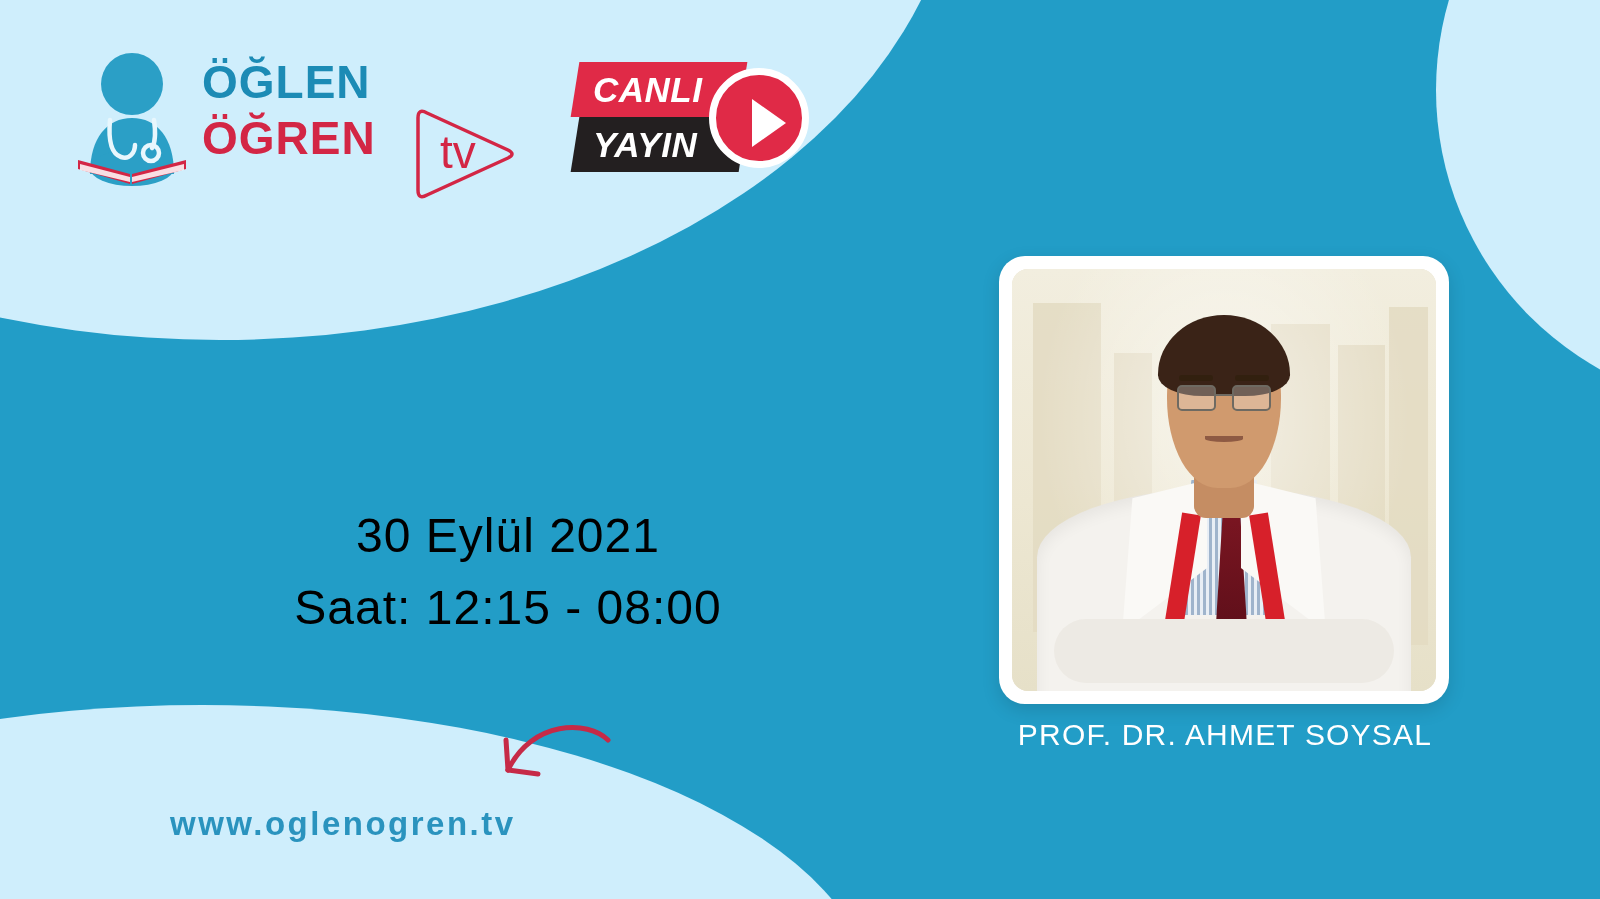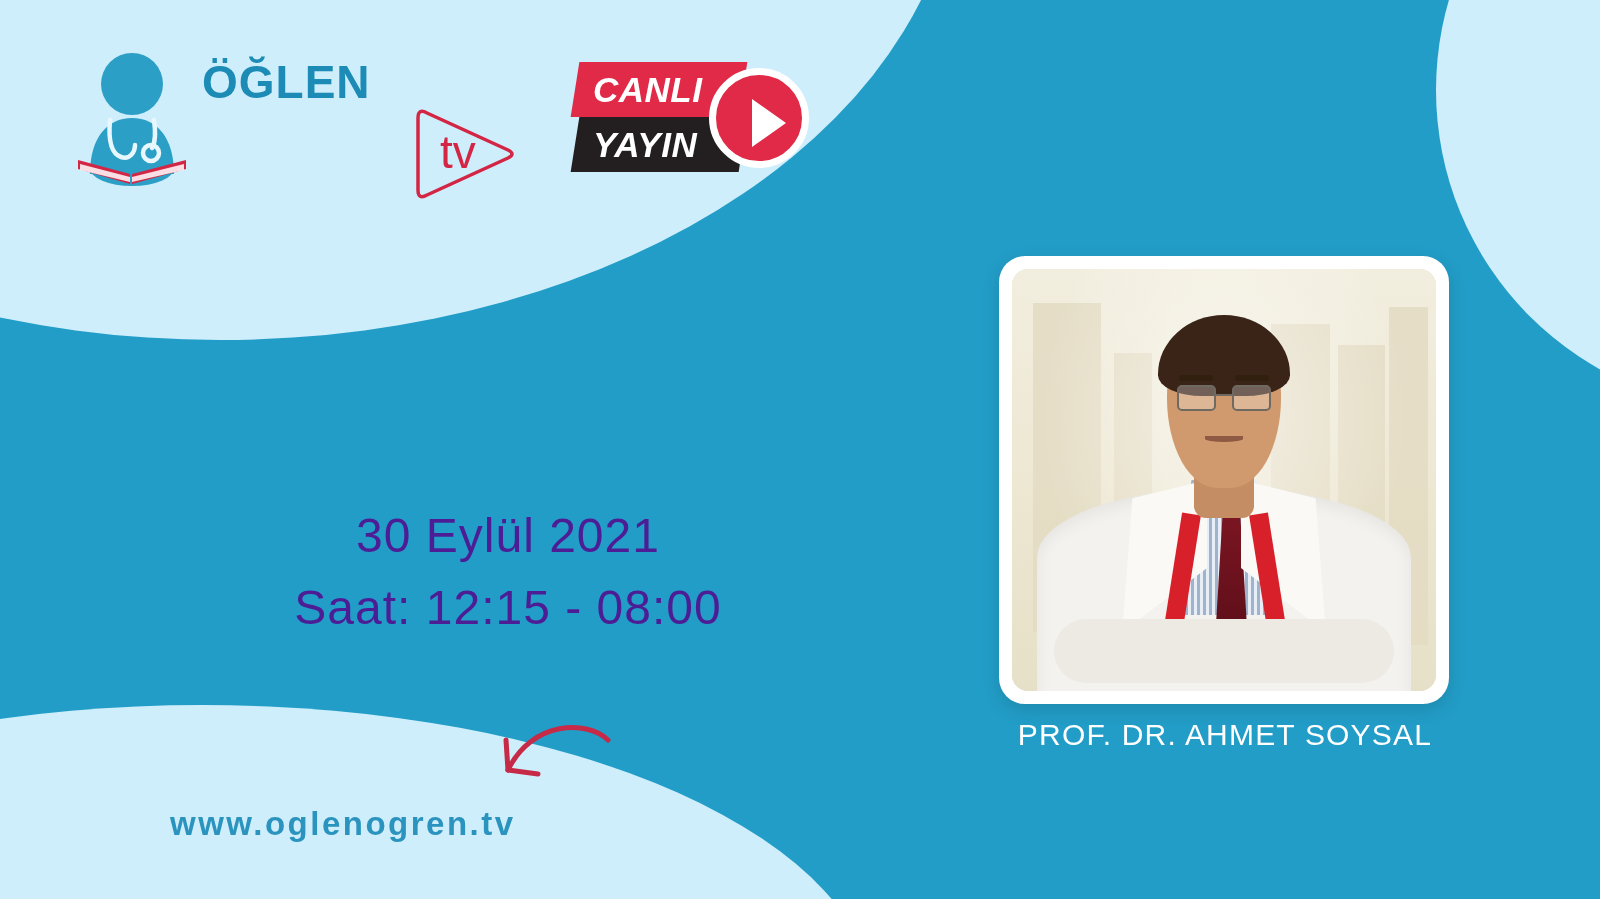--- a/index.html
+++ b/index.html
@@ -57,21 +57,21 @@
   
   #title-block { position:absolute; left:38px; top:306px; width:940px; text-align:center; }
   .title-line {
     color:#FFFFFF; font-weight:700; font-size:62px; line-height:80px;
     letter-spacing:1.5px; font-family:"Liberation Sans", sans-serif;
   }
 
   
   #when-block { position:absolute; left:38px; top:500px; width:940px; text-align:center; }
   .when-line {
-    color:#4c1d95; font-weight:400; font-size:48px; line-height:72px;
+    color:#000000; font-weight:400; font-size:48px; line-height:72px;
     letter-spacing:1px; font-family:"Liberation Sans", sans-serif;
   }
 
   
   #photo-frame {
     position:absolute; left:999px; top:256px; width:450px; height:448px;
     background:#FFFFFF; border-radius:26px; padding:13px;
     box-shadow:0 6px 18px rgba(0,0,0,0.13);
   }
   #photo {
@@ -189,20 +189,21 @@
       <path d="M80 70 C82 84 81 93 78 98" fill="none" stroke="#E8F7FD" stroke-width="4.5" stroke-linecap="round"></path>
       <circle cx="77" cy="103" r="8" fill="none" stroke="#E8F7FD" stroke-width="4.5"></circle>
       <path d="M4 110 L56 124 L56 134 L4 119 Z" fill="#D32645"></path>
       <path d="M112 110 L58 124 L58 134 L112 119 Z" fill="#D32645"></path>
       <path d="M6 114 L56 127 L56 132 L6 120 Z" fill="#FFFFFF" opacity=".85"></path>
       <path d="M110 114 L58 127 L58 132 L110 120 Z" fill="#FFFFFF" opacity=".85"></path>
     </svg>
 
     <div class="logo-words">
       <div class="logo-word" id="logo-oglen">ÖĞLEN</div>
+      <div class="logo-word" id="logo-ogren">ÖĞREN</div>
     </div>
 
     <svg id="tv-mark" viewBox="0 0 116 104">
       <path d="M14 16 Q14 6 23 11 L104 48 Q112 52 104 56 L23 93 Q14 98 14 88 Z" fill="none" stroke="#D32645" stroke-width="3.5" stroke-linejoin="round"></path>
       <text x="36" y="66" font-family="Liberation Sans, sans-serif" font-size="46" font-weight="400" fill="#D32645">tv</text>
     </svg>
   </div>
 
   <div id="canli-badge">
     <div class="band" id="band-canli">

